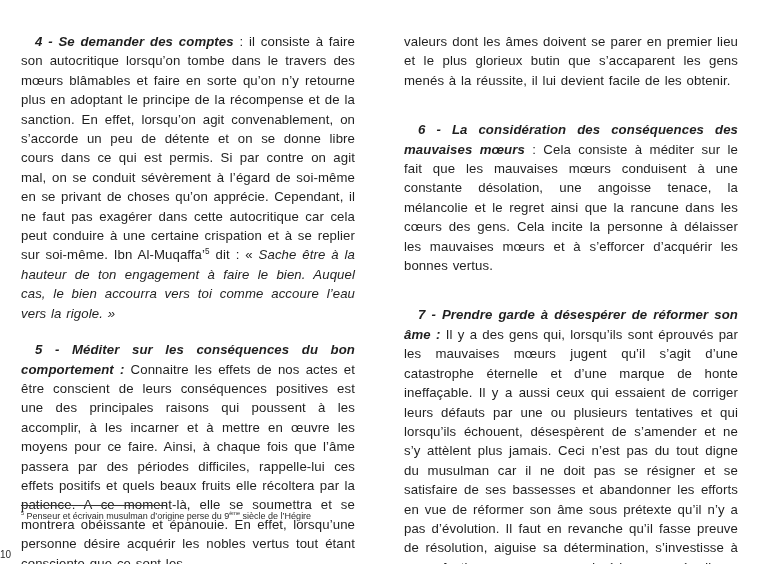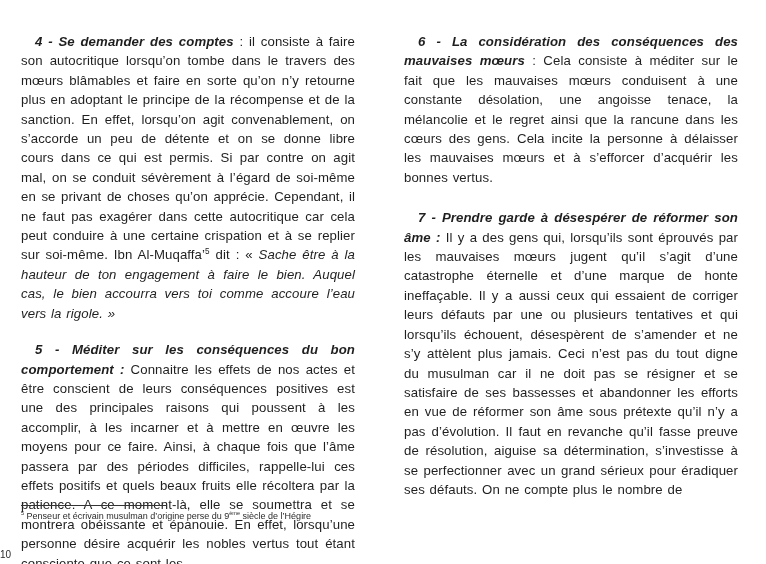--- a/index.html
+++ b/index.html
@@ -26,21 +26,21 @@
     left: 21px;
     width: 334px;
     text-align: justify;
     font-size: 13.2px;
     line-height: 19.4px;
     word-spacing: 1px;
     letter-spacing: 0.1px;
   }
   .para { margin: 0; }
   .page-left  .para + .para { margin-top: 17px; }
-  .page-right .para + .para { margin-top: 21px; }
+  .page-right .para + .para { margin-top: 30px; }
   .para.indent { text-indent: 14px; }
   .seg-bold   { font-weight: bold; font-style: italic; }
   .seg-italic { font-style: italic; margin-top: 32px; }
   sup { font-size: 0.62em; line-height: 0; }
   .footnote {
     position: absolute;
     left: 21px;
     bottom: 42px;
     width: 334px;
   }
@@ -77,18 +77,19 @@
       </div>
     <div class="footnote">
       <div class="footnote-rule"></div>
       <p class="footnote-text"><sup>5</sup><span class="seg-normal"> Penseur et écrivain musulman d’origine perse du 9</span><sup>ème</sup><span class="seg-normal"> siècle de l’Hégire</span></p>
     </div>
     <div class="page-number">10</div>
   </section>
 
   <section class="page page-right">
     <div class="page-body">
+        <p class="para"><span class="seg-normal">valeurs dont les âmes doivent se parer en premier lieu et le plus glorieux butin que s’accaparent les gens menés à la réussite, il lui devient facile de les obtenir.</span></p>
         <p class="para indent"><span class="seg-bold">6 - La considération des conséquences des mauvaises mœurs</span><span class="seg-normal"> : Cela consiste à méditer sur le fait que les mauvaises mœurs conduisent à une constante désolation, une angoisse tenace, la mélancolie et le regret ainsi que la rancune dans les cœurs des gens. Cela incite la personne à délaisser les mauvaises mœurs et à s’efforcer d’acquérir les bonnes vertus.</span></p>
         <p class="para indent"><span class="seg-bold">7 - Prendre garde à désespérer de réformer son âme :</span><span class="seg-normal"> Il y a des gens qui, lorsqu’ils sont éprouvés par les mauvaises mœurs jugent qu’il s’agit d’une catastrophe éternelle et d’une marque de honte ineffaçable. Il y a aussi ceux qui essaient de corriger leurs défauts par une ou plusieurs tentatives et qui lorsqu’ils échouent, désespèrent de s’amender et ne s’y attèlent plus jamais. Ceci n’est pas du tout digne du musulman car il ne doit pas se résigner et se satisfaire de ses bassesses et abandonner les efforts en vue de réformer son âme sous prétexte qu’il n’y a pas d’évolution. Il faut en revanche qu’il fasse preuve de résolution, aiguise sa détermination, s’investisse à se perfectionner avec un grand sérieux pour éradiquer ses défauts. On ne compte plus le nombre de</span></p>
       </div>
   </section>
 
 </div>
 
 </body></html>

